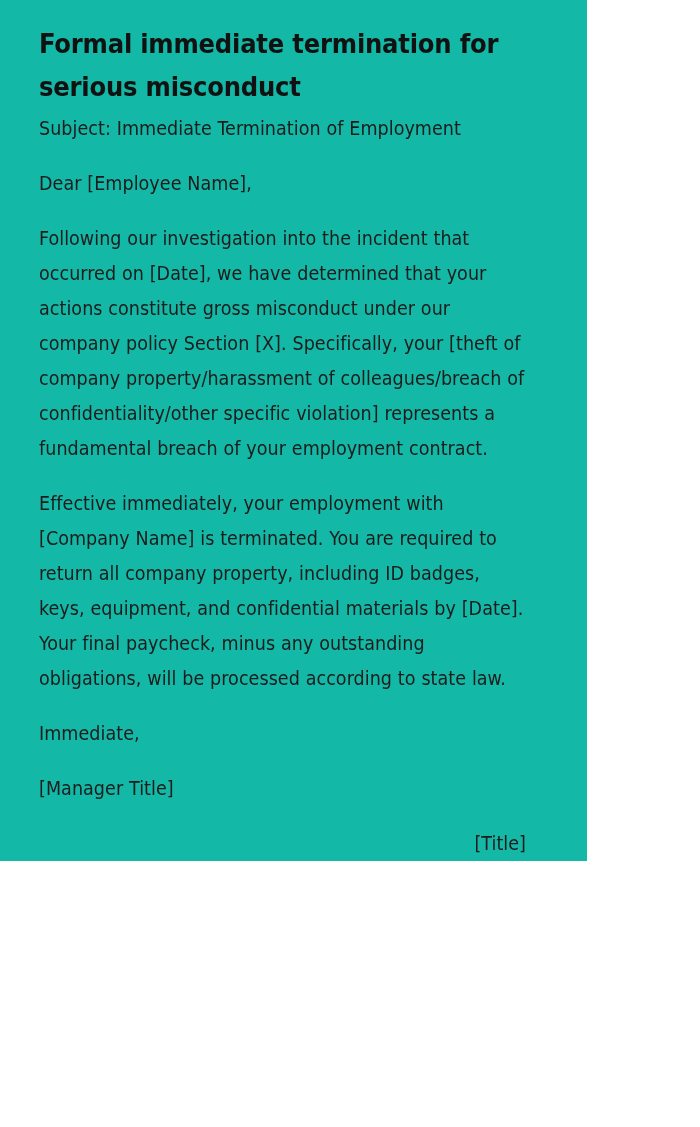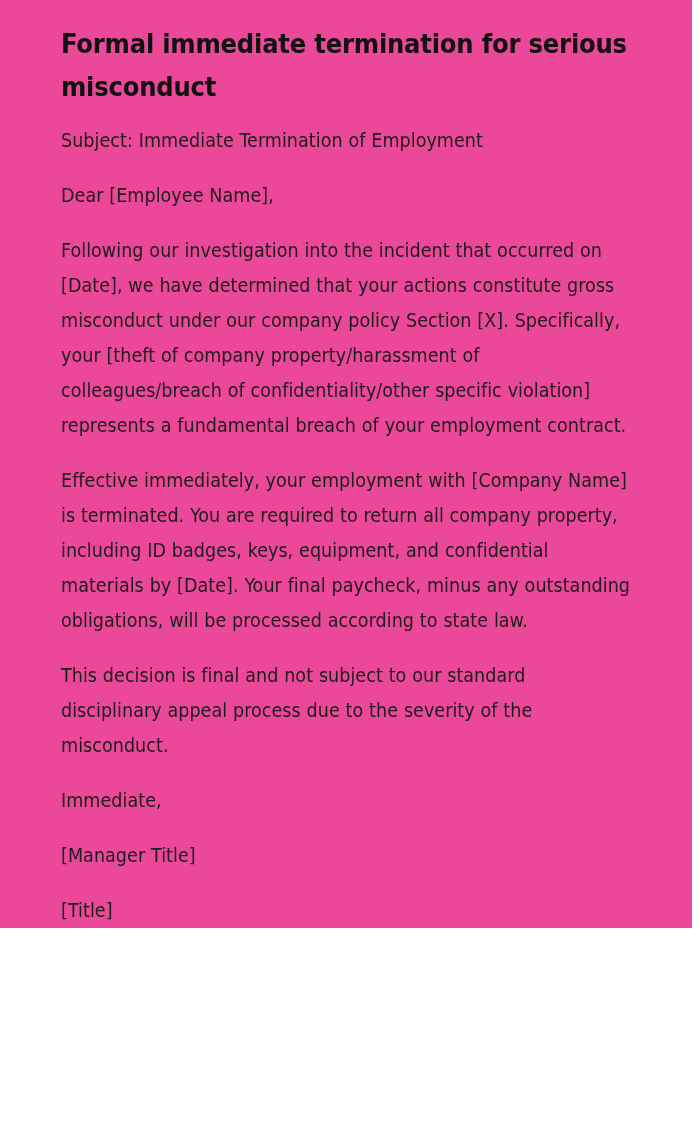--- a/index.html
+++ b/index.html
@@ -11,59 +11,60 @@
 
   body {
     width: 700px;
     min-height: 1127px;
     font-family: "Liberation Sans", "DejaVu Sans", sans-serif;
     color: #191919;
     -webkit-font-smoothing: antialiased;
   }
 
   .page {
-    width: 692px;
+    width: 587px;
     box-sizing: border-box;
-    padding: 0 61px 0 61px;
-    background: #ec4899;
+    padding: 0 61px 0 39px;
+    background: #14b8a6;
   }
 
   .doc-title {
     margin: 0;
     padding-top: 22px;
     font-size: 27px;
     line-height: 43px;
     font-weight: 700;
     letter-spacing: -0.2px;
     color: #111111;
     font-family: "Liberation Sans Narrow", "DejaVu Sans Condensed", "Liberation Sans", sans-serif;
     font-stretch: condensed;
     transform-origin: left top;
   }
 
   .body-block {
-    margin-top: 15px;
+    margin-top: 3px;
   }
 
   p.para {
     margin: 0 0 20px 0;
     font-size: 19.5px;
     line-height: 35px;
     font-weight: 400;
     color: #1c1c1c;
     font-family: "Liberation Sans Narrow", "DejaVu Sans Condensed", "Liberation Sans", sans-serif;
     font-stretch: condensed;
     letter-spacing: 0.05px;
     word-spacing: 0.2px;
     text-align: left;
     max-width: 601px;
   }
 
   p.para:last-child {
     margin-bottom: 0;
+    text-align: right;
   }
 
   .signoff {
     margin-top: 0;
   }
 </style>
 </head>
 <body>
 
 <div class="page">
@@ -74,21 +75,20 @@
 
     <p class="para">Subject: Immediate Termination of Employment</p>
 
     <p class="para">Dear [Employee Name],</p>
 
     <p class="para">Following our investigation into the incident that occurred on [Date], we have determined that your actions constitute gross misconduct under our company policy Section [X]. Specifically, your [theft of company property/harassment of colleagues/breach of confidentiality/other specific violation] represents a fundamental breach of your employment contract.</p>
 
     <p class="para">Effective immediately, your employment with [Company Name] is terminated. You are required to return all company property, including ID badges, keys, equipment, and confidential materials by [Date]. Your final paycheck, minus any outstanding obligations, will be processed according to state law.</p>
 
 
-    <p class="para">This decision is final and not subject to our standard disciplinary appeal process due to the severity of the misconduct.</p>
 
     <p class="para signoff">Immediate,</p>
 
     <p class="para">[Manager Title]</p>
 
     <p class="para">[Title]</p>
 
   </div>
 </div>
 

